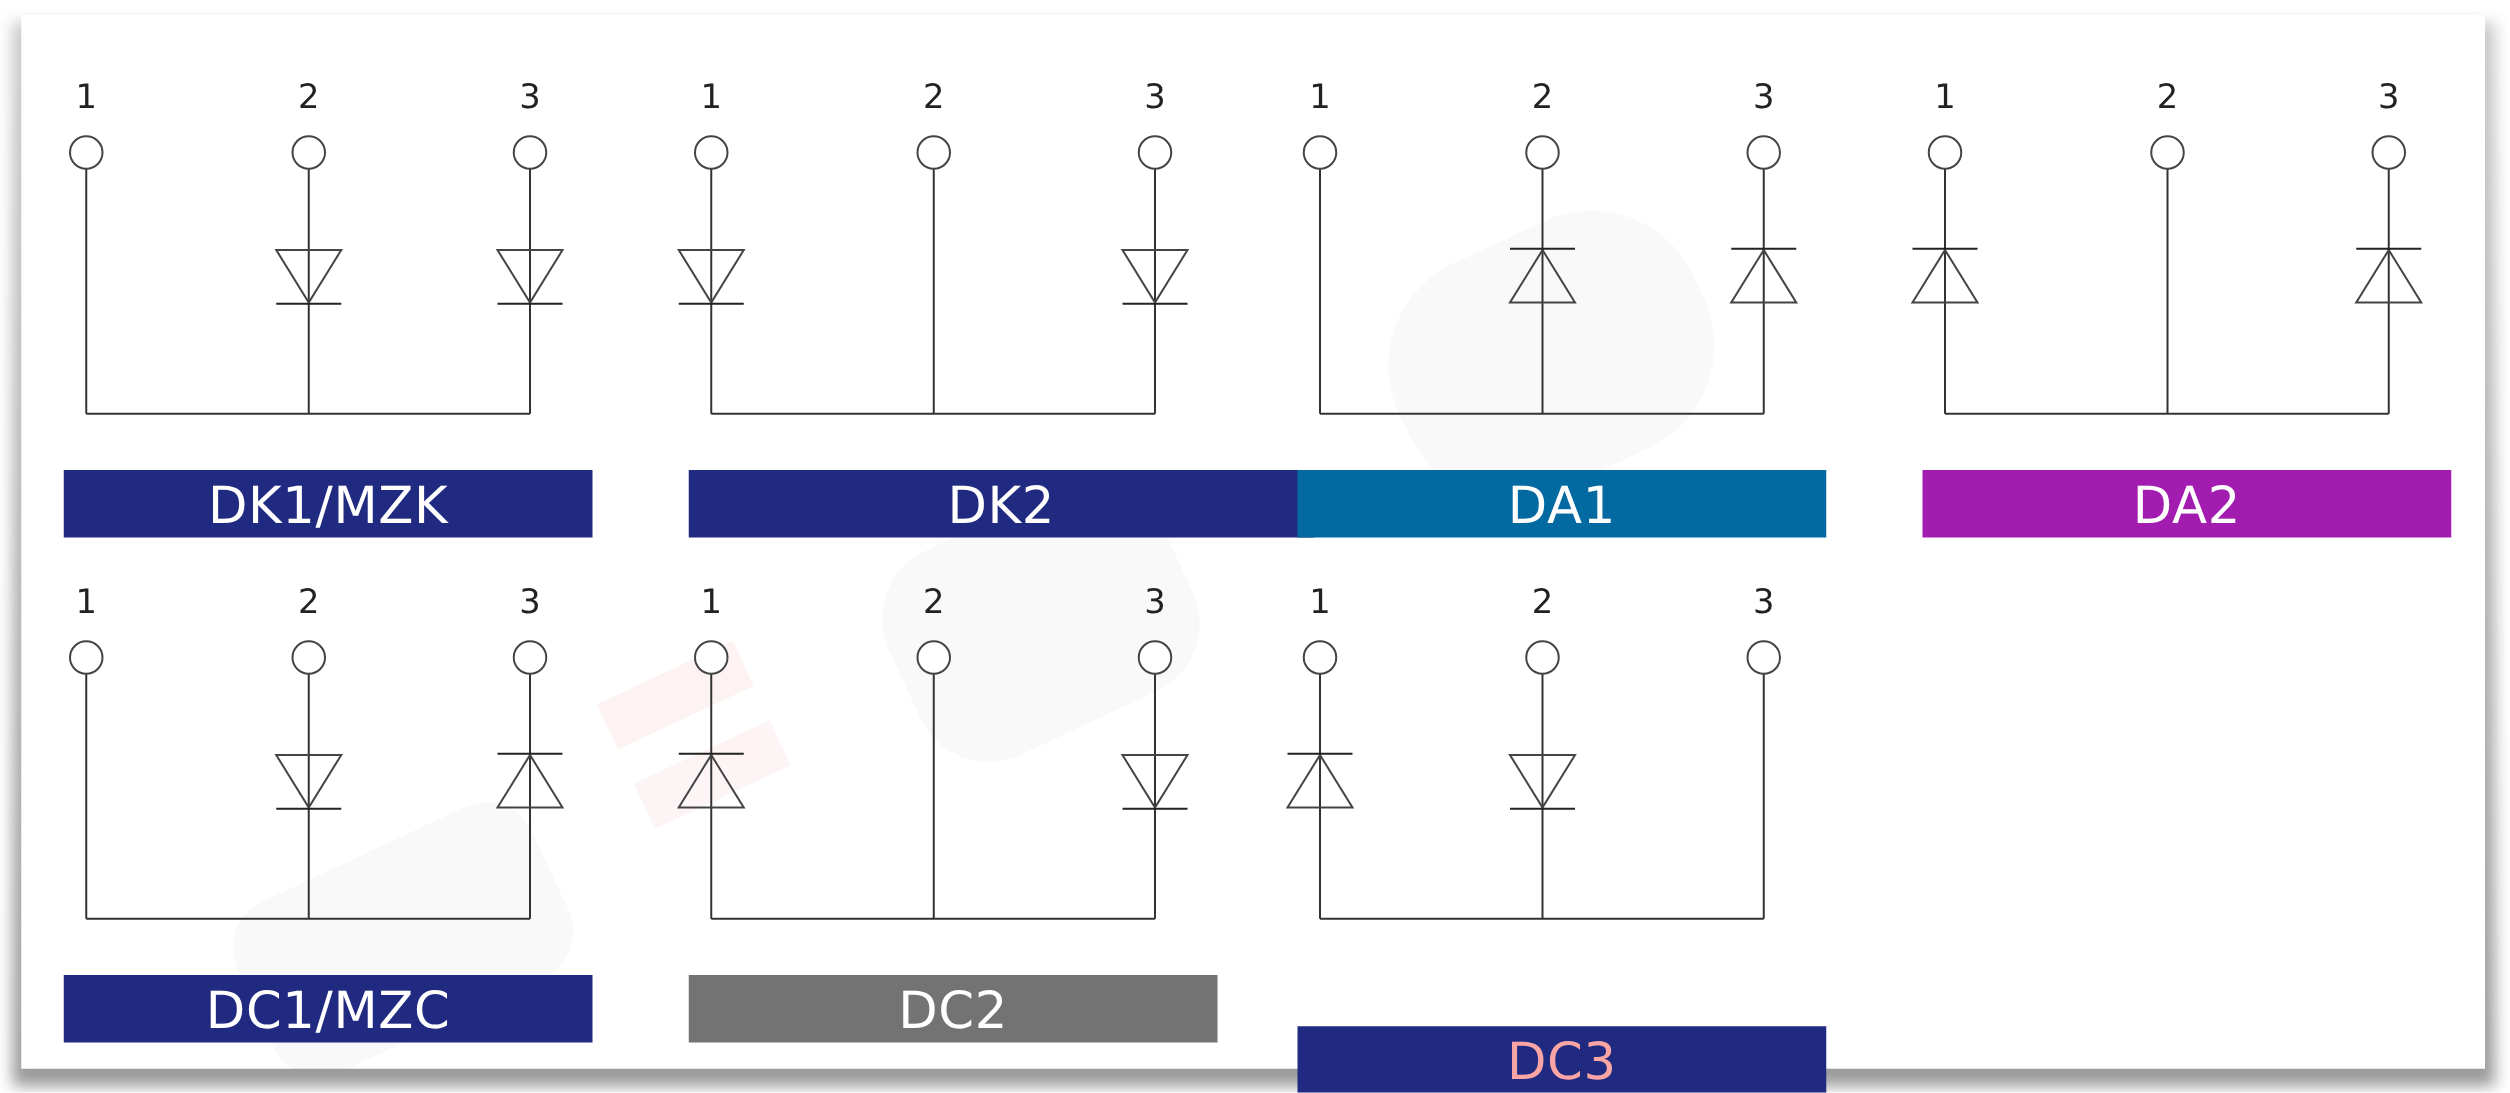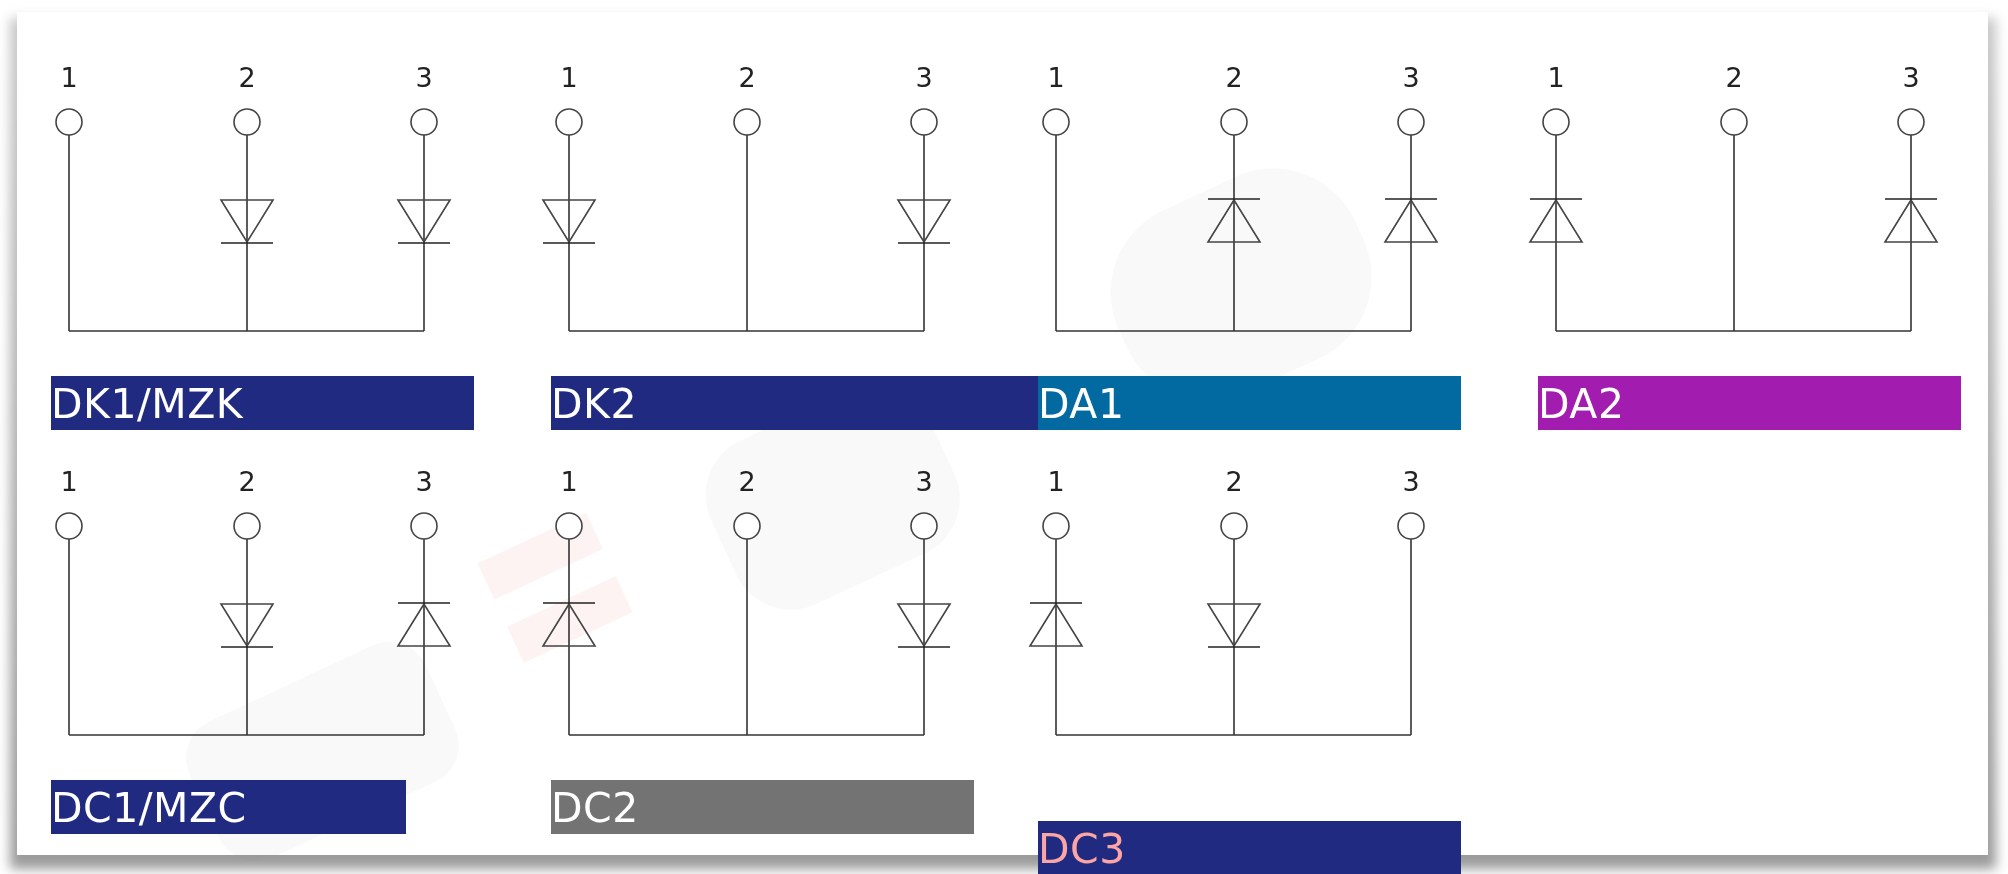--- a/index.html
+++ b/index.html
@@ -2,21 +2,21 @@
 <html><head>
 <meta charset="utf-8">
 <style>
   html, body { margin:0; padding:0; background:#ffffff; }
   body { width:2008px; height:874px; position:relative; overflow:hidden; font-family:"DejaVu Sans", sans-serif; }
   .shadow { position:absolute; left:10px; top:18px; width:1986px; height:851px; background:linear-gradient(#c8c8c8,#9a9a9a); filter:blur(6px); }
   .card { position:absolute; left:17px; top:12px; width:1971px; height:843px; background:#ffffff; overflow:hidden; }
   .watermark { position:absolute; left:0; top:0; width:2008px; height:874px; pointer-events:none; }
   svg.schem { position:absolute; left:0; top:0; width:2008px; height:874px; }
   .pin-num { position:absolute; width:30px; margin-left:-15px; text-align:center; font-size:27px; color:#222; line-height:30px; }
-  .label-bar { position:absolute; height:54px; background:#1f2a80; color:#ffffff; font-size:41px; text-align:left; line-height:56px; letter-spacing:0.5px; }
+  .label-bar { position:absolute; height:54px; background:#1f2a80; color:#ffffff; font-size:41px; text-align:center; line-height:56px; letter-spacing:0.5px; }
 </style>
 </head>
 <body>
 
 <div class="shadow"></div>
 <div class="card"></div>
 
 <svg class="watermark" viewBox="0 0 2008 874">
   <g opacity="0.05" fill="#888" transform="rotate(-25 1000 430)">
     <rect x="120" y="360" width="260" height="150" rx="40"></rect>
@@ -163,21 +163,21 @@
     <div class="pin-num" style="left: 1234px; top: 63px;">2</div>
     <div class="pin-num" style="left: 1411px; top: 63px;">3</div>
     <div class="label-bar" style="left: 1038px; width: 423px; top: 376px; background: #0369a1; color: rgb(255, 255, 255);">DA1</div>
     <div class="pin-num" style="left: 1556px; top: 63px;">1</div>
     <div class="pin-num" style="left: 1734px; top: 63px;">2</div>
     <div class="pin-num" style="left: 1911px; top: 63px;">3</div>
     <div class="label-bar" style="left: 1538px; width: 423px; top: 376px; background: #a21caf; color: rgb(255, 255, 255);">DA2</div>
     <div class="pin-num" style="left: 69px; top: 467px;">1</div>
     <div class="pin-num" style="left: 247px; top: 467px;">2</div>
     <div class="pin-num" style="left: 424px; top: 467px;">3</div>
-    <div class="label-bar" style="left: 51px; width: 355px; top: 780px; background: rgb(31, 42, 128); color: rgb(255, 255, 255);">DC1/MZC</div>
+    <div class="label-bar" style="left: 51px; width: 423px; top: 780px; background: rgb(31, 42, 128); color: rgb(255, 255, 255);">DC1/MZC</div>
     <div class="pin-num" style="left: 569px; top: 467px;">1</div>
     <div class="pin-num" style="left: 747px; top: 467px;">2</div>
     <div class="pin-num" style="left: 924px; top: 467px;">3</div>
     <div class="label-bar" style="left: 551px; width: 423px; top: 780px; background: #737373; color: rgb(255, 255, 255);">DC2</div>
     <div class="pin-num" style="left: 1056px; top: 467px;">1</div>
     <div class="pin-num" style="left: 1234px; top: 467px;">2</div>
     <div class="pin-num" style="left: 1411px; top: 467px;">3</div>
     <div class="label-bar" style="left: 1038px; width: 423px; top: 780px; background: rgb(31, 42, 128); color: #fca5a5; margin-top: 41px;">DC3</div>
   </div>
 

